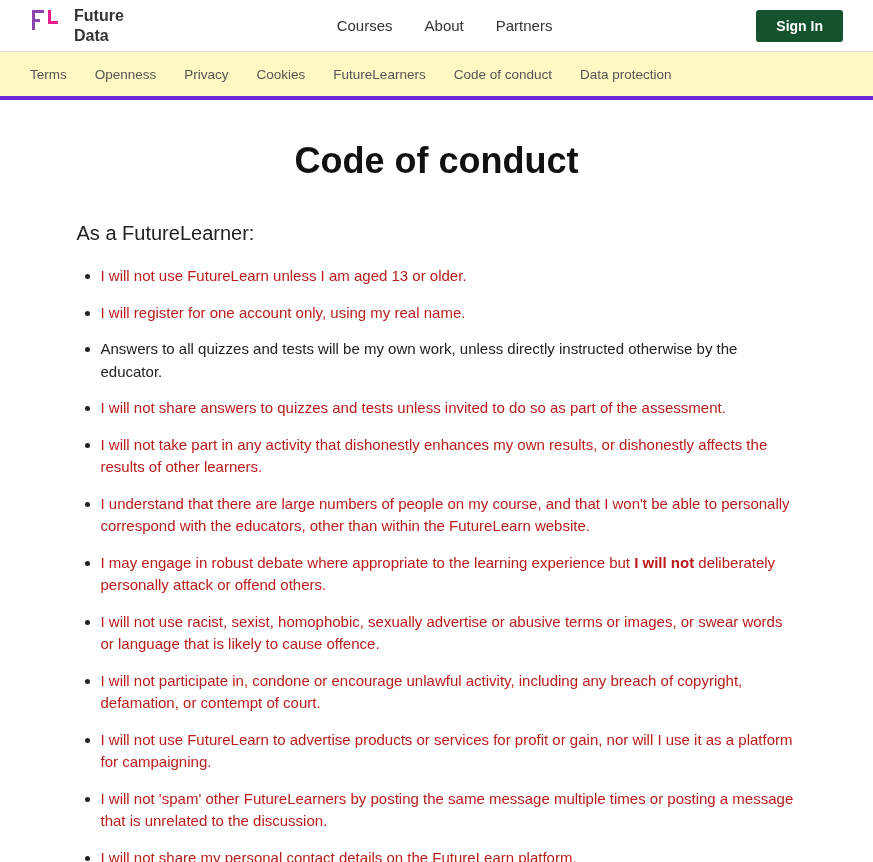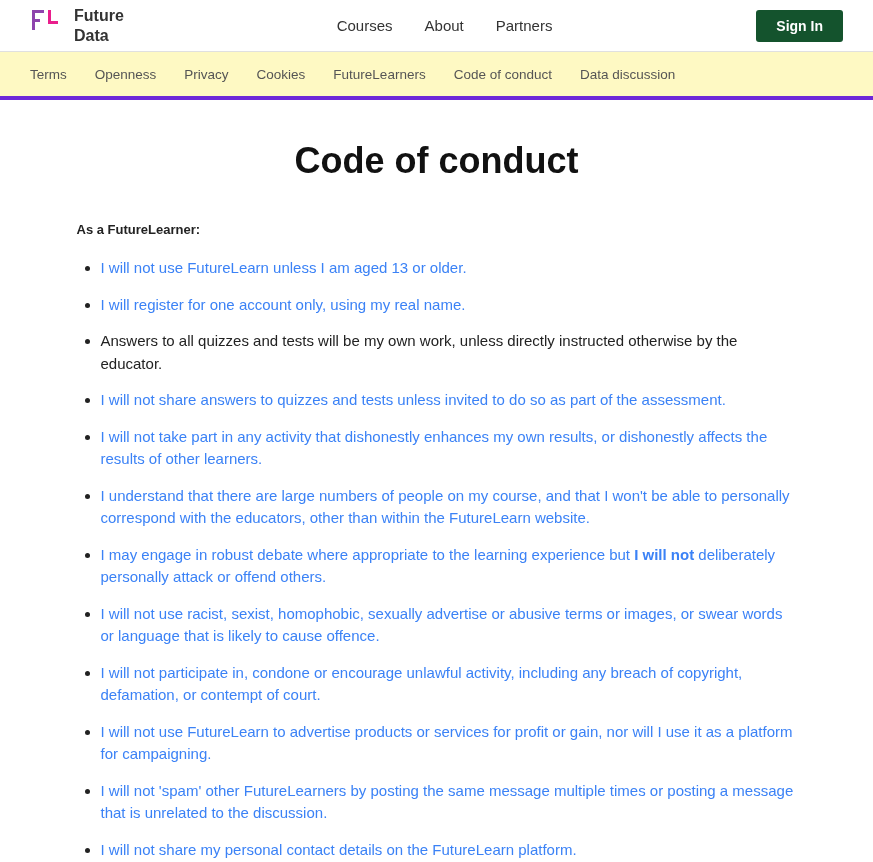--- a/index.html
+++ b/index.html
@@ -77,36 +77,35 @@
     }
     .page-title {
       text-align: center;
       font-size: 36px;
       font-weight: bold;
       margin-bottom: 40px;
       color: #111;
     }
     .intro-text {
       margin-bottom: 20px;
-      font-size: 13px;
+      font-size: 20px;
       color: #222;
-      font-weight: bold;
     }
     .conduct-list {
       list-style: disc;
       padding-left: 24px;
     }
     .conduct-list li {
       margin-bottom: 14px;
       font-size: 15px;
       line-height: 1.5;
       color: #222;
     }
     .link-text {
-      color: #3b82f6;
+      color: #b91c1c;
       text-decoration: none;
     }
     .plain-text {
       color: #222;
     }
   </style>
 </head>
 <body>
 
 <header class="header">
@@ -136,21 +135,21 @@
   <button class="sign-in-btn">Sign In</button>
 </header>
 
 <nav class="sub-nav">
   <a href="#">Terms</a>
   <a href="#">Openness</a>
   <a href="#">Privacy</a>
   <a href="#">Cookies</a>
   <a href="#">FutureLearners</a>
   <a href="#">Code of conduct</a>
-  <a href="#">Data discussion</a>
+  <a href="#">Data protection</a>
 </nav>
 
 <main class="page-content">
   <h1 class="page-title">Code of conduct</h1>
   <p class="intro-text">As a FutureLearner:</p>
 
   <ul class="conduct-list">
 
     <li>
       <span class="link-text">I will not use FutureLearn unless I am aged 13 or older.</span>

